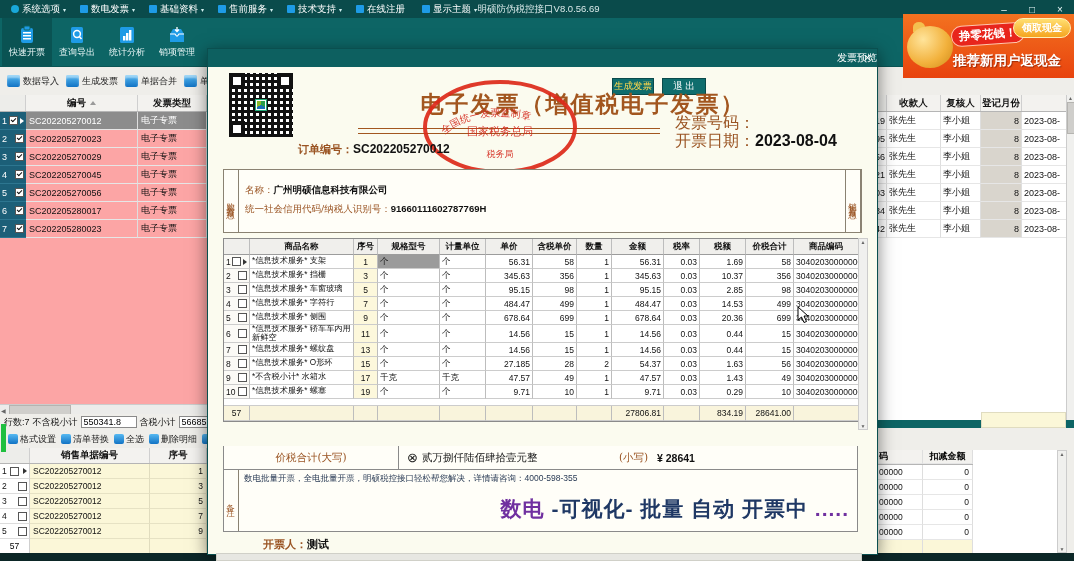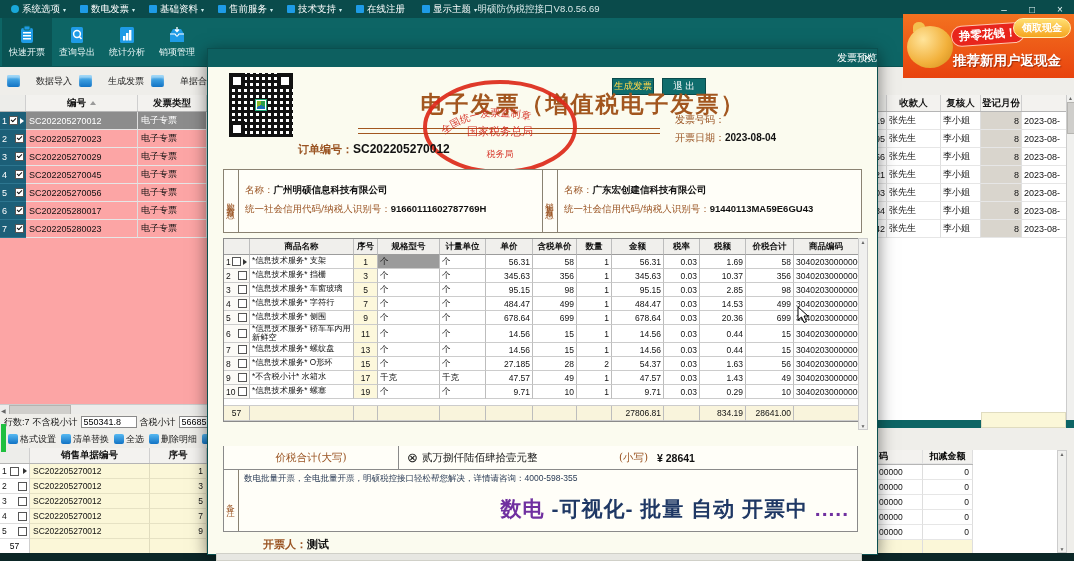--- a/index.html
+++ b/index.html
@@ -13,21 +13,21 @@
   .caret{font-size:6px;color:#cfeeee;}
   .win-title{position:absolute;left:50%;transform:translateX(-50%);font-size:9.5px;color:#d9e9e9;white-space:nowrap;}
   .win-controls{position:absolute;right:0;top:0;display:flex;height:18px;}
   .win-btn{width:28px;height:18px;display:flex;align-items:center;justify-content:center;font-size:10px;color:#e6f5f5;}
   
   .toolbar-main{position:absolute;left:0;top:18px;width:1074px;height:48px;background:#0d6565;}
   .tb-btn{position:absolute;top:0;height:48px;width:50px;display:flex;flex-direction:column;align-items:center;justify-content:center;gap:1px;color:#eaf7f7;font-size:9px;}
   .tb-btn.active{background:#0a5353;text-align:right;}
   
   .subtoolbar{position:absolute;left:0;top:66px;width:1074px;height:29px;background:#efeeea;border-top:1px solid #0a5555;display:flex;align-items:center;padding-left:4px;gap:1px;box-sizing:border-box;}
-  .st-btn{display:flex;align-items:center;gap:16px;font-size:9px;color:#222;padding:0 3px;white-space:nowrap;}
+  .st-btn{display:flex;align-items:center;gap:3px;font-size:9px;color:#222;padding:0 3px;white-space:nowrap;}
   .sico{width:13px;height:12px;border-radius:2px;background:linear-gradient(180deg,#56b9f2,#1273c4);box-shadow:inset 0 3px 2px rgba(255,255,255,.45);flex:none;}
   
   .promo{position:absolute;right:0;top:14px;width:171px;height:64px;background:linear-gradient(180deg,#f37220,#e8430e);z-index:7;overflow:hidden;}
   .pig{position:absolute;left:4px;top:12px;width:46px;height:42px;border-radius:50%;background:radial-gradient(circle at 35% 32%,#ffe49a,#f2b13c 58%,#cf8a18);}
   .pig-ear{position:absolute;left:10px;top:8px;width:12px;height:10px;border-radius:50% 50% 0 0;background:#f4c04f;}
   .bubble{position:absolute;left:48px;top:10px;background:#e8251c;color:#fff;font-size:11.5px;font-weight:bold;padding:2px 7px;border-radius:11px;transform:rotate(-4deg);border:1px solid #ffc5ad;white-space:nowrap;}
   .pill{position:absolute;right:3px;top:4px;background:linear-gradient(180deg,#ffdf72,#f5a41f);color:#fff;font-size:10px;font-weight:bold;padding:2px 8px;border-radius:10px;border:1px solid #fff0b8;white-space:nowrap;}
   .promo-line{position:absolute;left:50px;top:38px;font-size:13.5px;font-weight:bold;color:#fff;text-shadow:1px 1px 1px rgba(120,25,0,.65);white-space:nowrap;}
   
   .lt{position:absolute;left:0;top:95px;width:207px;height:309px;background:#fca5a5;}
@@ -94,21 +94,21 @@
   .qr{position:absolute;left:21px;top:24px;width:64px;height:64px;background:
       repeating-linear-gradient(90deg,#111 0 3px,transparent 3px 6px),
       repeating-linear-gradient(0deg,#111 0 3px,#fff 3px 6px);}
   .qr-f{position:absolute;width:16px;height:16px;background:#fff;border:4px solid #111;box-sizing:border-box;}
   .qr-f.tl{left:0;top:0;}.qr-f.tr{right:0;top:0;}.qr-f.bl{left:0;bottom:0;}
   .qr-logo{position:absolute;left:26px;top:26px;width:12px;height:12px;background:#fff;border:1px solid #2a7;box-sizing:border-box;}
   .qr-logo i{display:block;margin:1px;width:8px;height:8px;background:conic-gradient(#2a9d4a 0 120deg,#1d6fb8 120deg 240deg,#8ab72a 240deg);}
   .inv-title{position:absolute;left:150px;top:40px;width:450px;text-align:center;font-size:23px;font-weight:600;color:#a2561f;font-family:"DejaVu Serif",serif;letter-spacing:2px;white-space:nowrap;}
   .underline{position:absolute;left:150px;top:79px;width:302px;height:4px;border-top:1px solid #a2561f;border-bottom:1px solid #a2561f;}
   .stamp{position:absolute;left:212px;top:28px;width:160px;height:100px;opacity:.92;}
-  .inv-meta{position:absolute;font-size:10px;color:#9a5423;font-family:"DejaVu Serif",serif;white-space:nowrap;text-align:right;}
+  .inv-meta{position:absolute;font-size:16px;color:#9a5423;font-family:"DejaVu Serif",serif;white-space:nowrap;text-align:right;}
   .inv-meta b{color:#111;font-family:"Liberation Sans",sans-serif;font-weight:bold;}
   .order-line{position:absolute;left:90px;top:93px;font-size:11px;color:#9a5423;font-family:"DejaVu Serif",serif;font-weight:bold;white-space:nowrap;}
   .order-line b{color:#111;font-family:"Liberation Sans",sans-serif;font-size:12px;}
   
   .party{position:absolute;left:15px;top:120px;width:639px;height:64px;border:1px solid #8a8272;display:flex;box-sizing:border-box;background:#fffef8;}
   .vlab{width:15px;border-right:1px solid #8a8272;display:flex;align-items:center;justify-content:center;writing-mode:vertical-rl;letter-spacing:2px;font-size:8.5px;color:#9a5423;font-family:"DejaVu Serif",serif;box-sizing:border-box;flex:none;}
   .pcol{flex:1;position:relative;border-right:1px solid #8a8272;}
   .pcol.last{border-right:none;}
   .pline{position:absolute;left:6px;font-size:9.5px;white-space:nowrap;}
   .plab{color:#9a5423;font-family:"DejaVu Serif",serif;}
@@ -662,28 +662,20 @@
       <div class="vlab">购买方信息</div>
       <div class="pcol">
         <div class="pline" style="top:14px">
           <span class="plab">名称：</span><span class="pval">广州明硕信息科技有限公司</span>
         </div>
         <div class="pline" style="top:33px">
           <span class="plab">统一社会信用代码/纳税人识别号：</span><span class="pval">91660111602787769H</span>
         </div>
       </div>
       <div class="vlab">销售方信息</div>
-      <div class="pcol last">
-        <div class="pline" style="top:14px">
-          <span class="plab">名称：</span><span class="pval">广东宏创建信科技有限公司</span>
-        </div>
-        <div class="pline" style="top:33px">
-          <span class="plab">统一社会信用代码/纳税人识别号：</span><span class="pval">91440113MA59E6GU43</span>
-        </div>
-      </div>
     </div>
 
     <div class="igrid">
       <div class="ihead">
         <div class="ic"></div>
         <div class="ic">商品名称</div>
         <div class="ic">序号</div>
         <div class="ic">规格型号</div>
         <div class="ic">计量单位</div>
         <div class="ic">单价</div>

